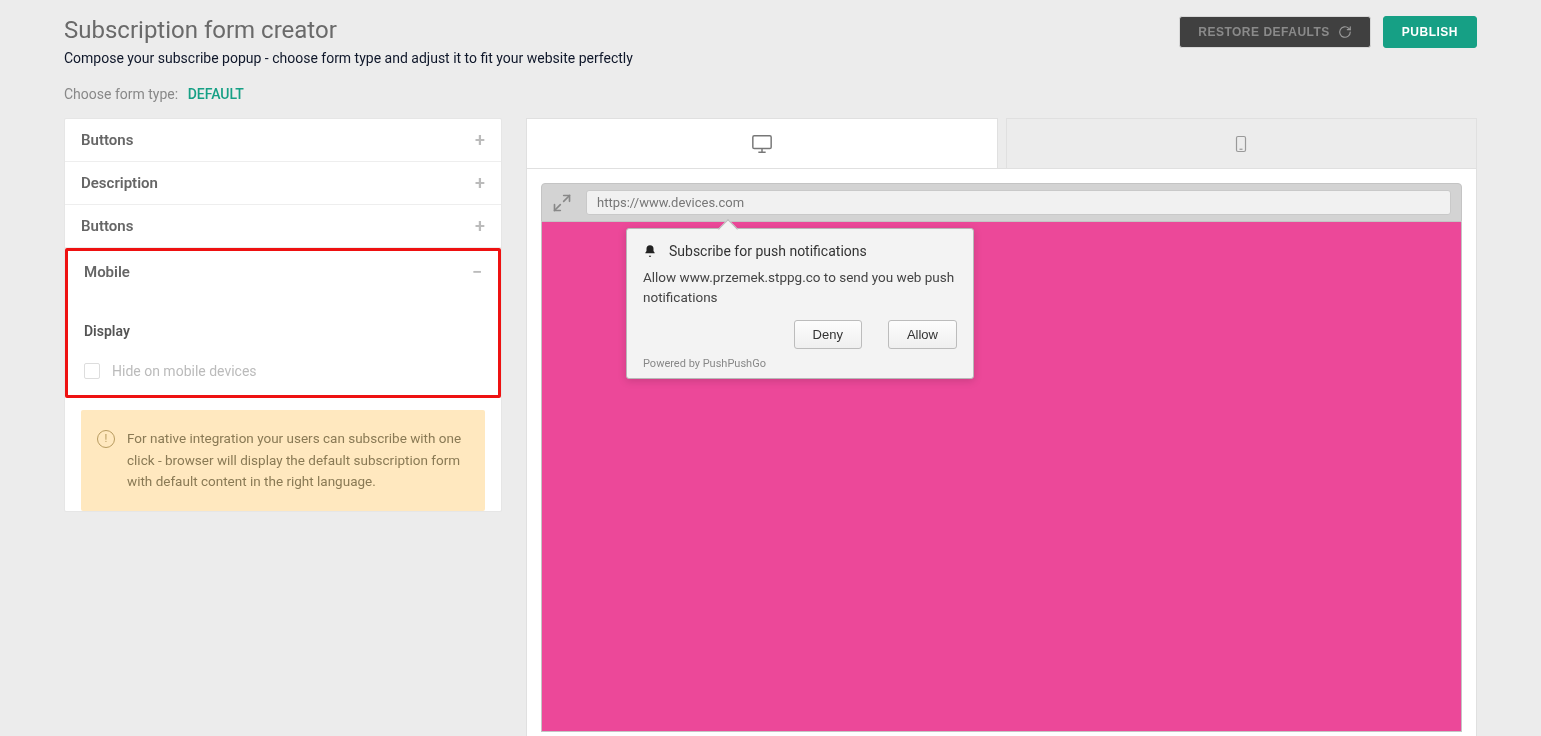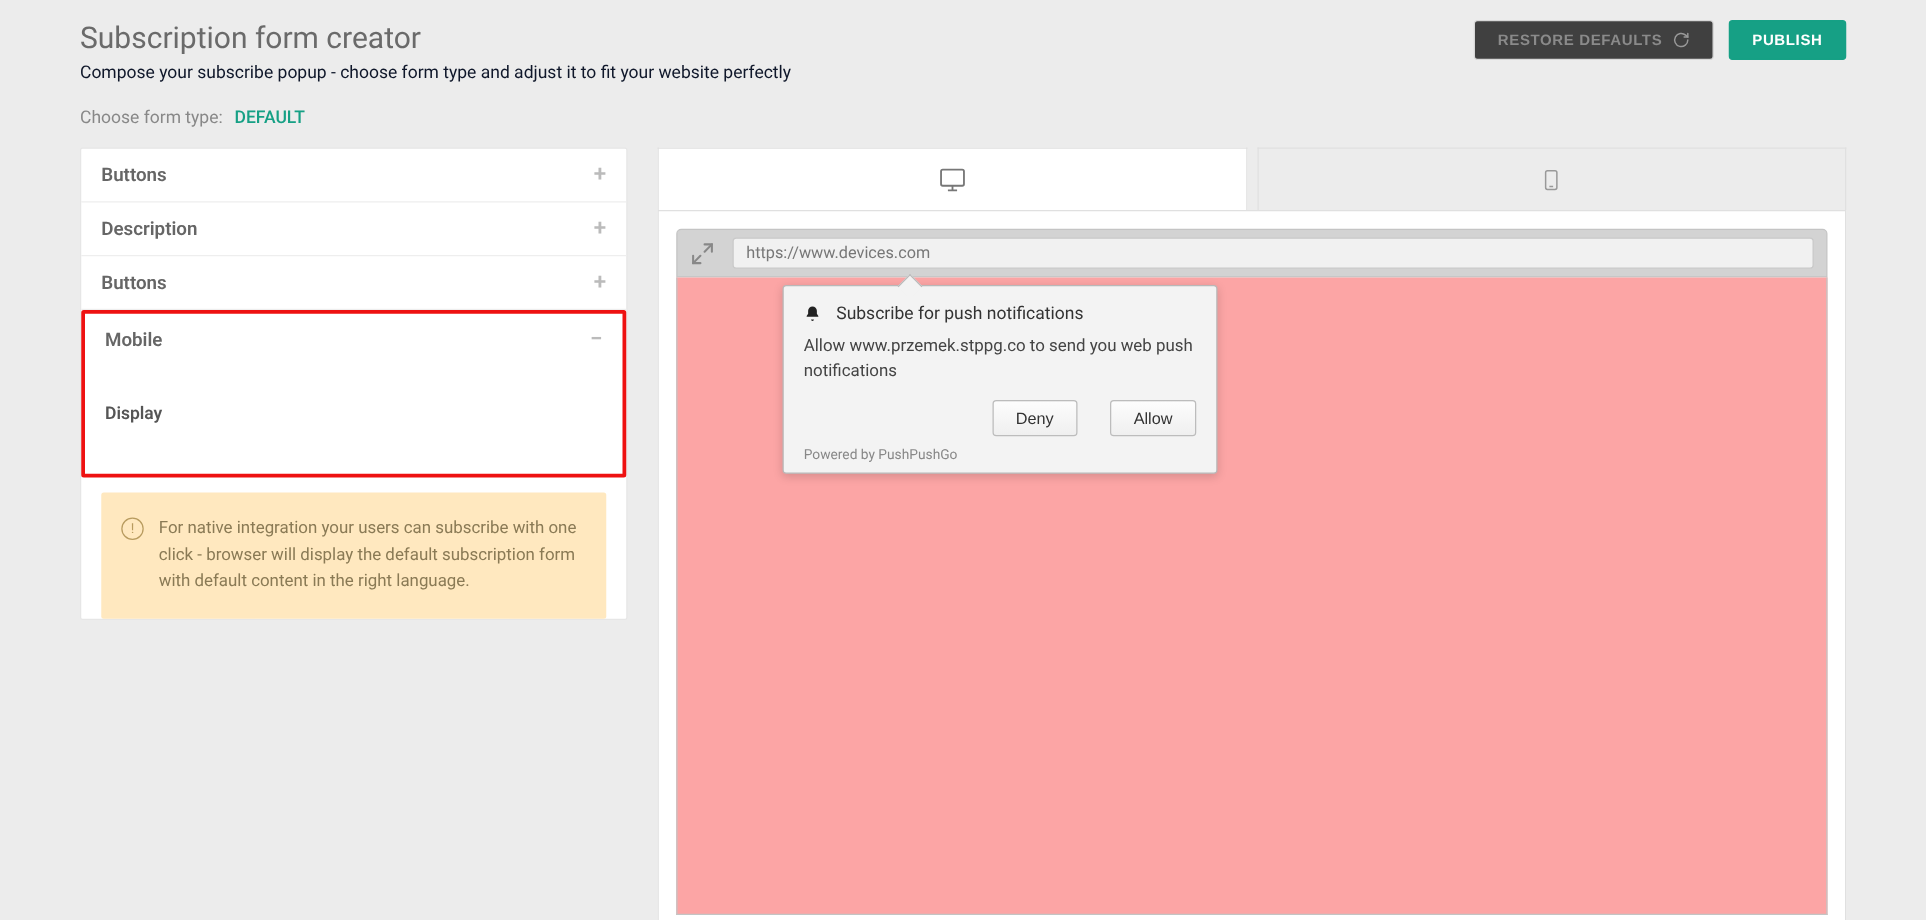--- a/index.html
+++ b/index.html
@@ -196,21 +196,21 @@
     background: #f1f1f1;
     border: 1px solid #c9c9c9;
     border-radius: 3px;
     padding: 4px 10px;
     font-size: 13px;
     color: #777;
   }
   .browser-viewport {
     border: 1px solid #c4c4c4;
     border-top: none;
-    background: #fca5a5;
+    background: #ec4899;
     min-height: 510px;
     position: relative;
     padding-left: 43px;
   }
   .notif-pointer {
     position: absolute;
     top: -7px;
     left: 94px;
     width: 14px; height: 14px;
     background: #f3f3f3;
@@ -323,20 +323,24 @@
           </div>
         </div>
 
         <div class="acc-item acc-highlight">
           <div class="acc-header">
             <span>Mobile</span>
             <span class="acc-icon">−</span>
           </div>
           <div class="acc-body">
             <div class="acc-section-label">Display</div>
+            <label class="checkbox-row">
+              <span class="checkbox-box"></span>
+              <span>Hide on mobile devices</span>
+            </label>
           </div>
         </div>
 
         <div class="info-banner">
           <span class="info-icon">!</span>
           <span>For native integration your users can subscribe with one click - browser will display the default subscription form with default content in the right language.</span>
         </div>
 
       </div>
     </div>

